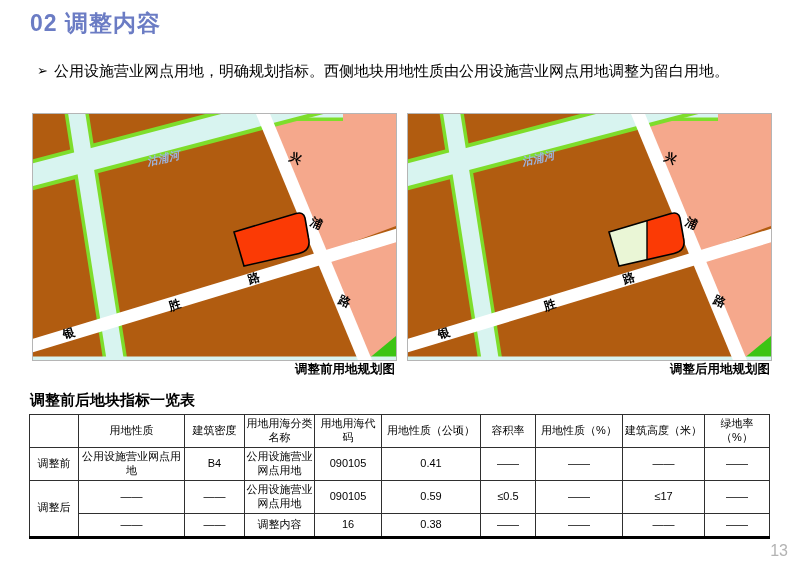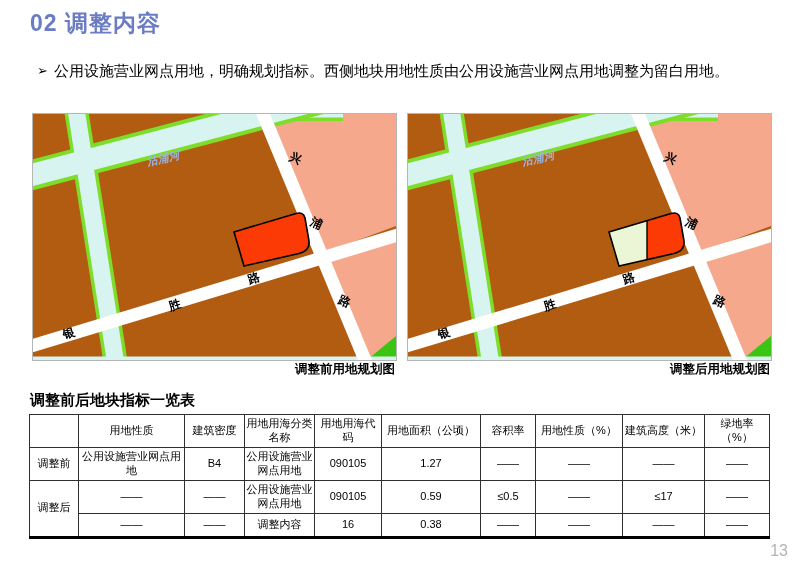--- a/index.html
+++ b/index.html
@@ -137,33 +137,33 @@
         <col style="width:82px">
         <col style="width:65px">
     </colgroup>
     <tbody>
         <tr class="hrow">
       <th></th>
       <th>用地性质</th>
       <th>建筑密度</th>
       <th>用地用海分类名称</th>
       <th>用地用海代码</th>
-      <th>用地面积（公顷）</th>
+      <th>用地性质（公顷）</th>
       <th>容积率</th>
       <th>用地性质（%）</th>
       <th>建筑高度（米）</th>
       <th>绿地率（%）</th>
     </tr>
     <tr class="r1">
       <td>调整前</td>
       <td>公用设施营业网点用地</td>
       <td>B4</td>
       <td>公用设施营业网点用地</td>
       <td>090105</td>
-      <td>1.27</td>
+      <td>0.41</td>
       <td>——</td>
       <td>——</td>
       <td>——</td>
       <td>——</td>
     </tr>
     <tr class="r2">
       <td rowspan="2">调整后</td>
       <td>——</td>
       <td>——</td>
       <td>公用设施营业网点用地</td>

